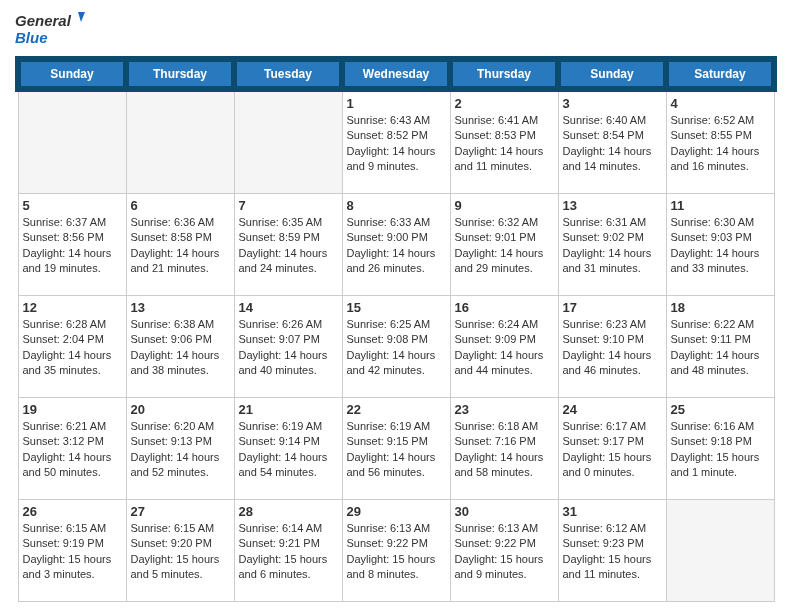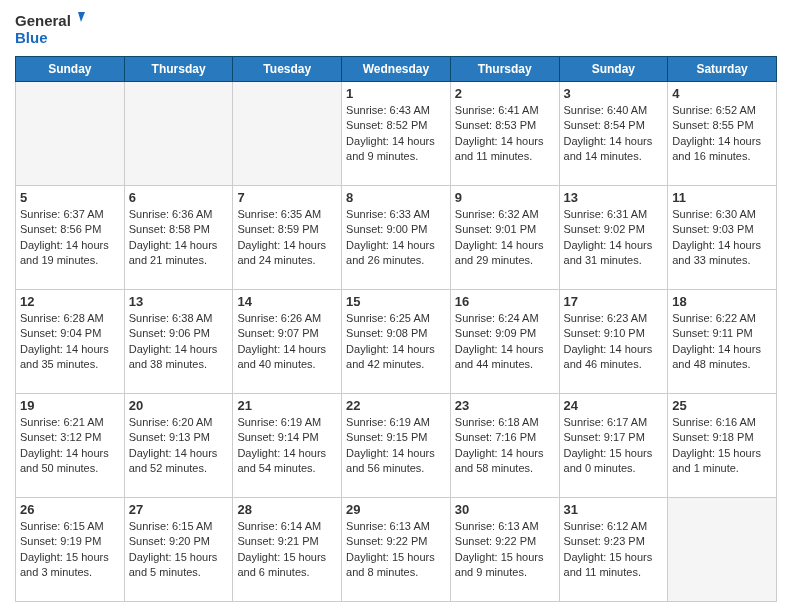--- a/index.html
+++ b/index.html
@@ -20,20 +20,21 @@
     .header {
       display: flex;
       justify-content: space-between;
       align-items: flex-start;
       margin-bottom: 8px;
     }
     .logo {
       display: flex;
       align-items: center;
       gap: 4px;
+      font-style: italic;
     }
     .title-block {
       text-align: right;
     }
     .main-title {
       font-size: 32px;
       font-weight: bold;
       color: #333;
     }
     .subtitle {
@@ -45,21 +46,21 @@
       border-collapse: collapse;
       width: 100%;
       table-layout: fixed;
     }
     .calendar thead th {
       background-color: #2979be;
       color: #fff;
       text-align: center;
       padding: 5px 3px;
       font-size: 12px;
-      border: 1px solid #0c4a6e;
+      border: 6px solid #0c4a6e;
     }
     .calendar tbody td {
       border: 1px solid #ccc;
       vertical-align: top;
       padding: 4px 4px 4px 4px;
       font-size: 9.5px;
       color: #333;
       background: #fff;
       height: 88px;
     }
@@ -189,21 +190,21 @@
             <div class="cell-info">Sunrise: 6:30 AM
 Sunset: 9:03 PM
 Daylight: 14 hours
 and 33 minutes.</div>
           </td>
         </tr>
         <tr>
           <td>
             <div class="cell-day">12</div>
             <div class="cell-info">Sunrise: 6:28 AM
-Sunset: 9:04 PM
+Sunset: 2:04 PM
 Daylight: 14 hours
 and 35 minutes.</div>
           </td>
           <td>
             <div class="cell-day">13</div>
             <div class="cell-info">Sunrise: 6:38 AM
 Sunset: 9:06 PM
 Daylight: 14 hours
 and 38 minutes.</div>
           </td>

